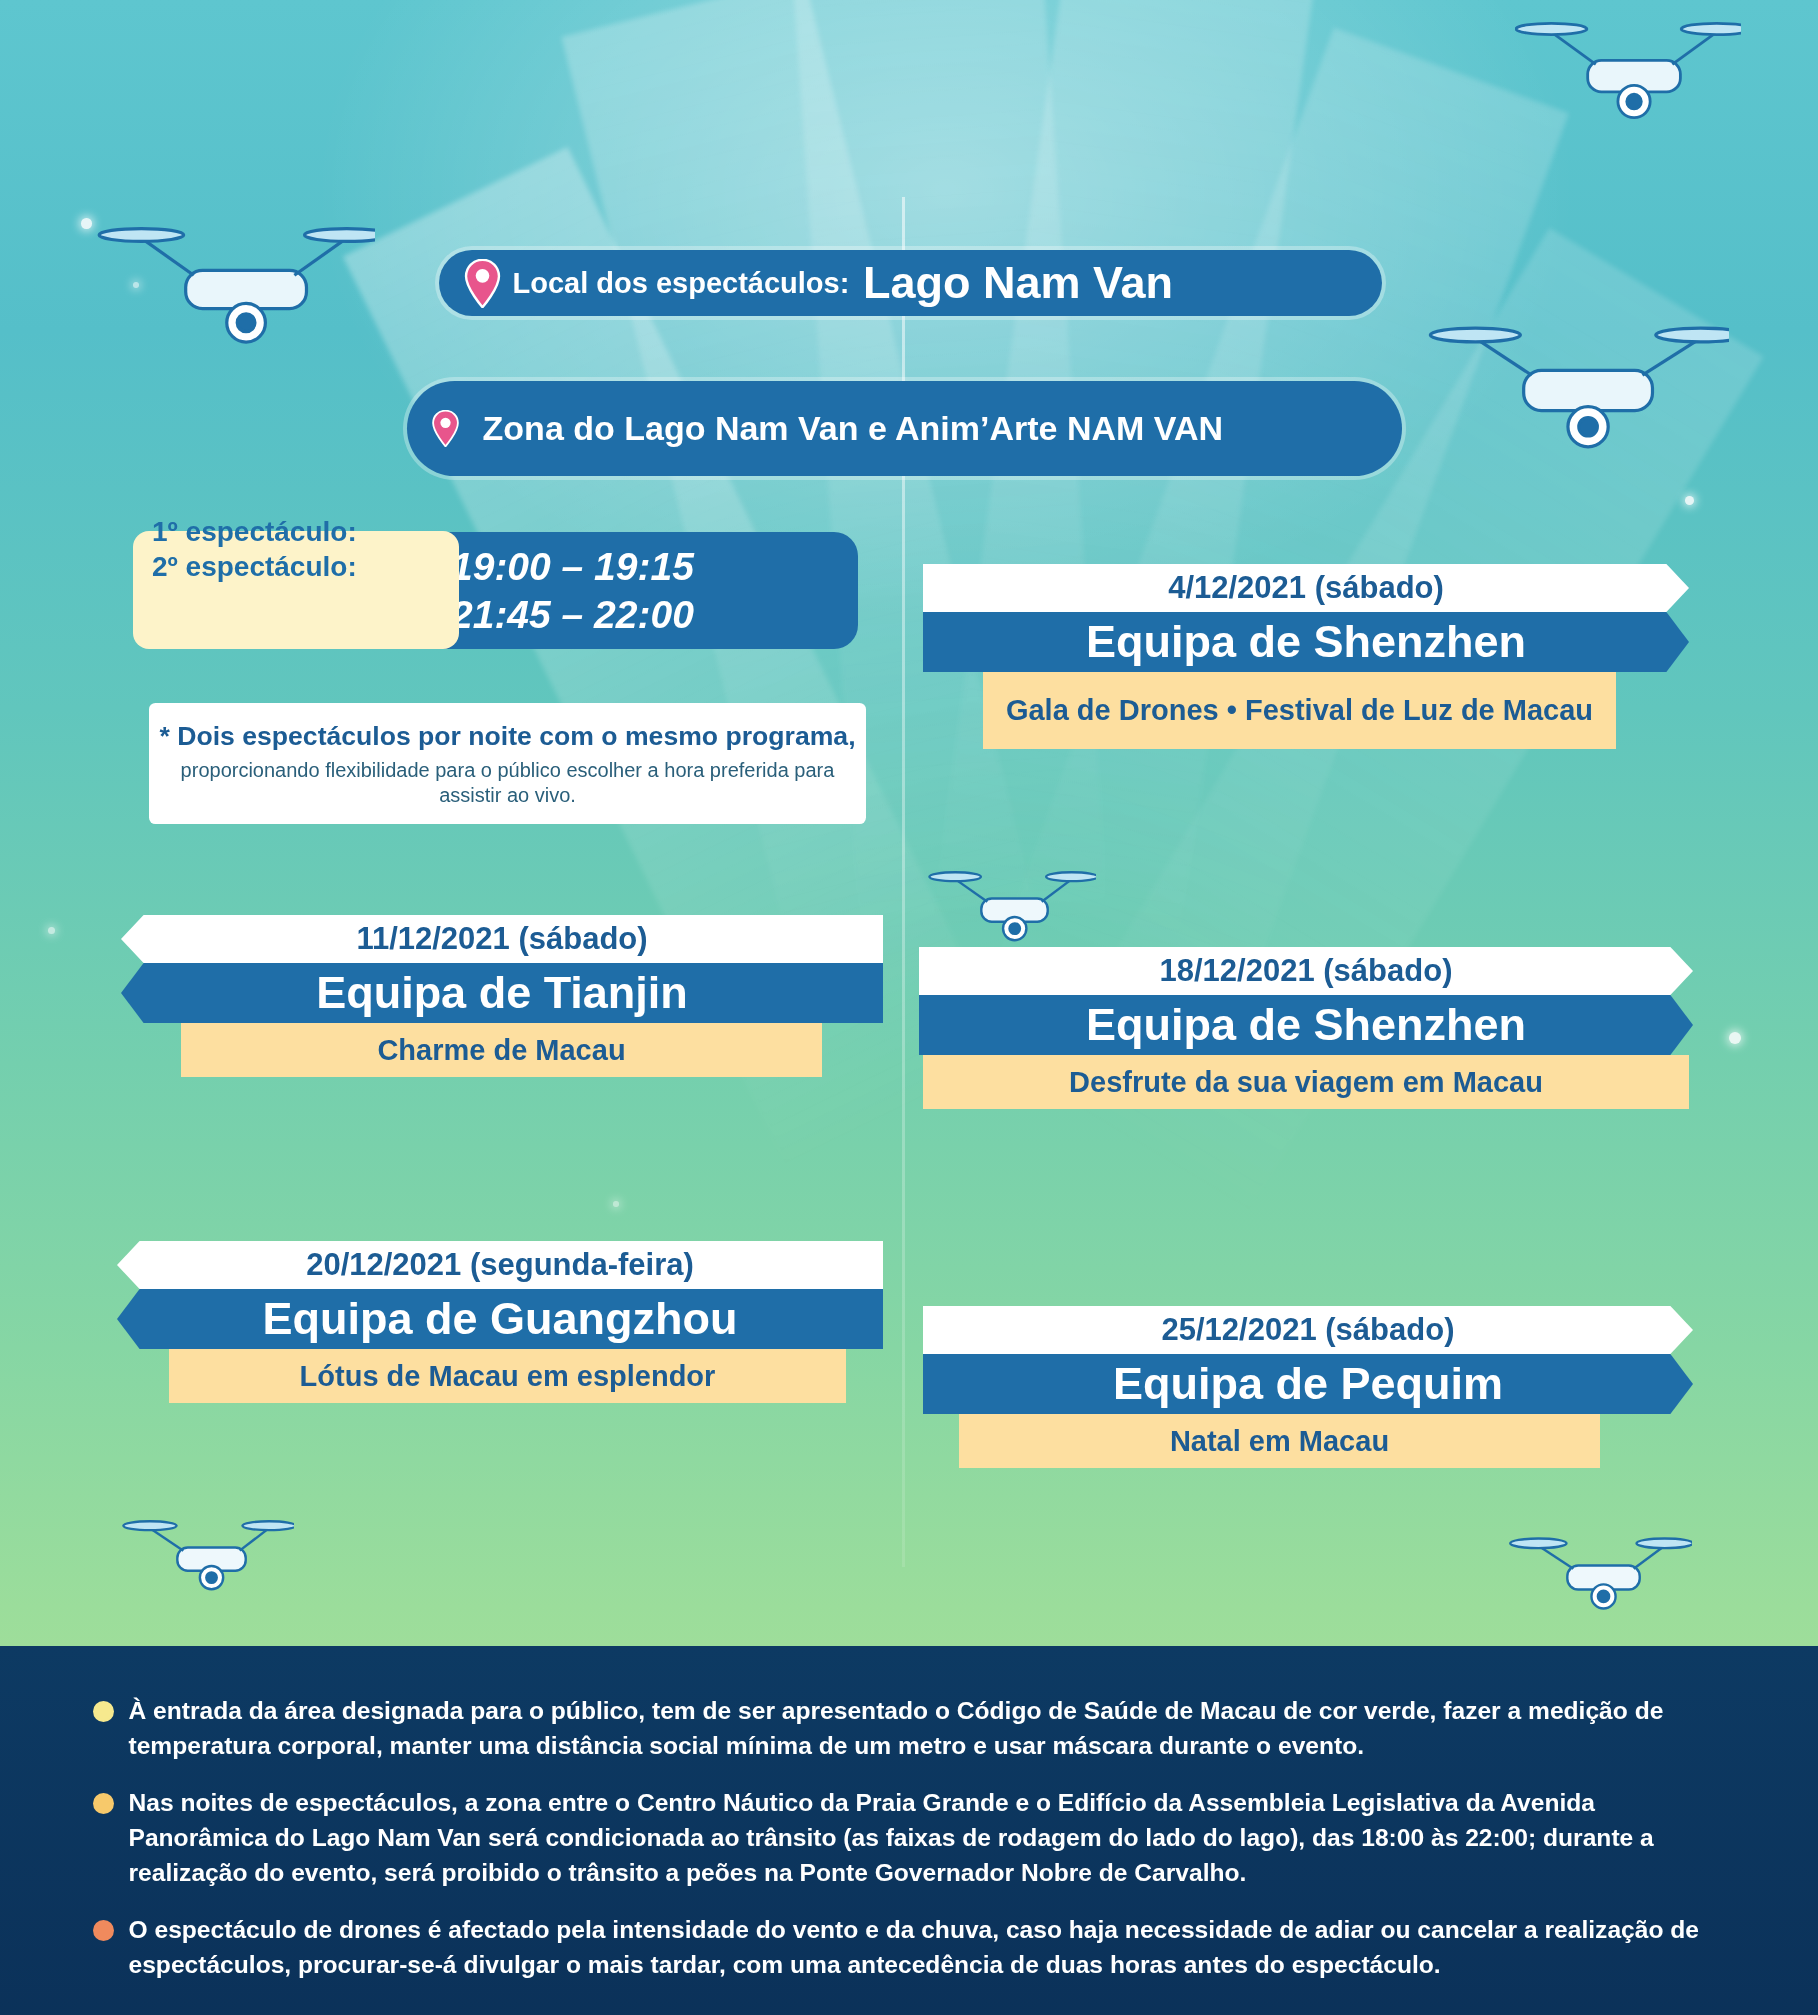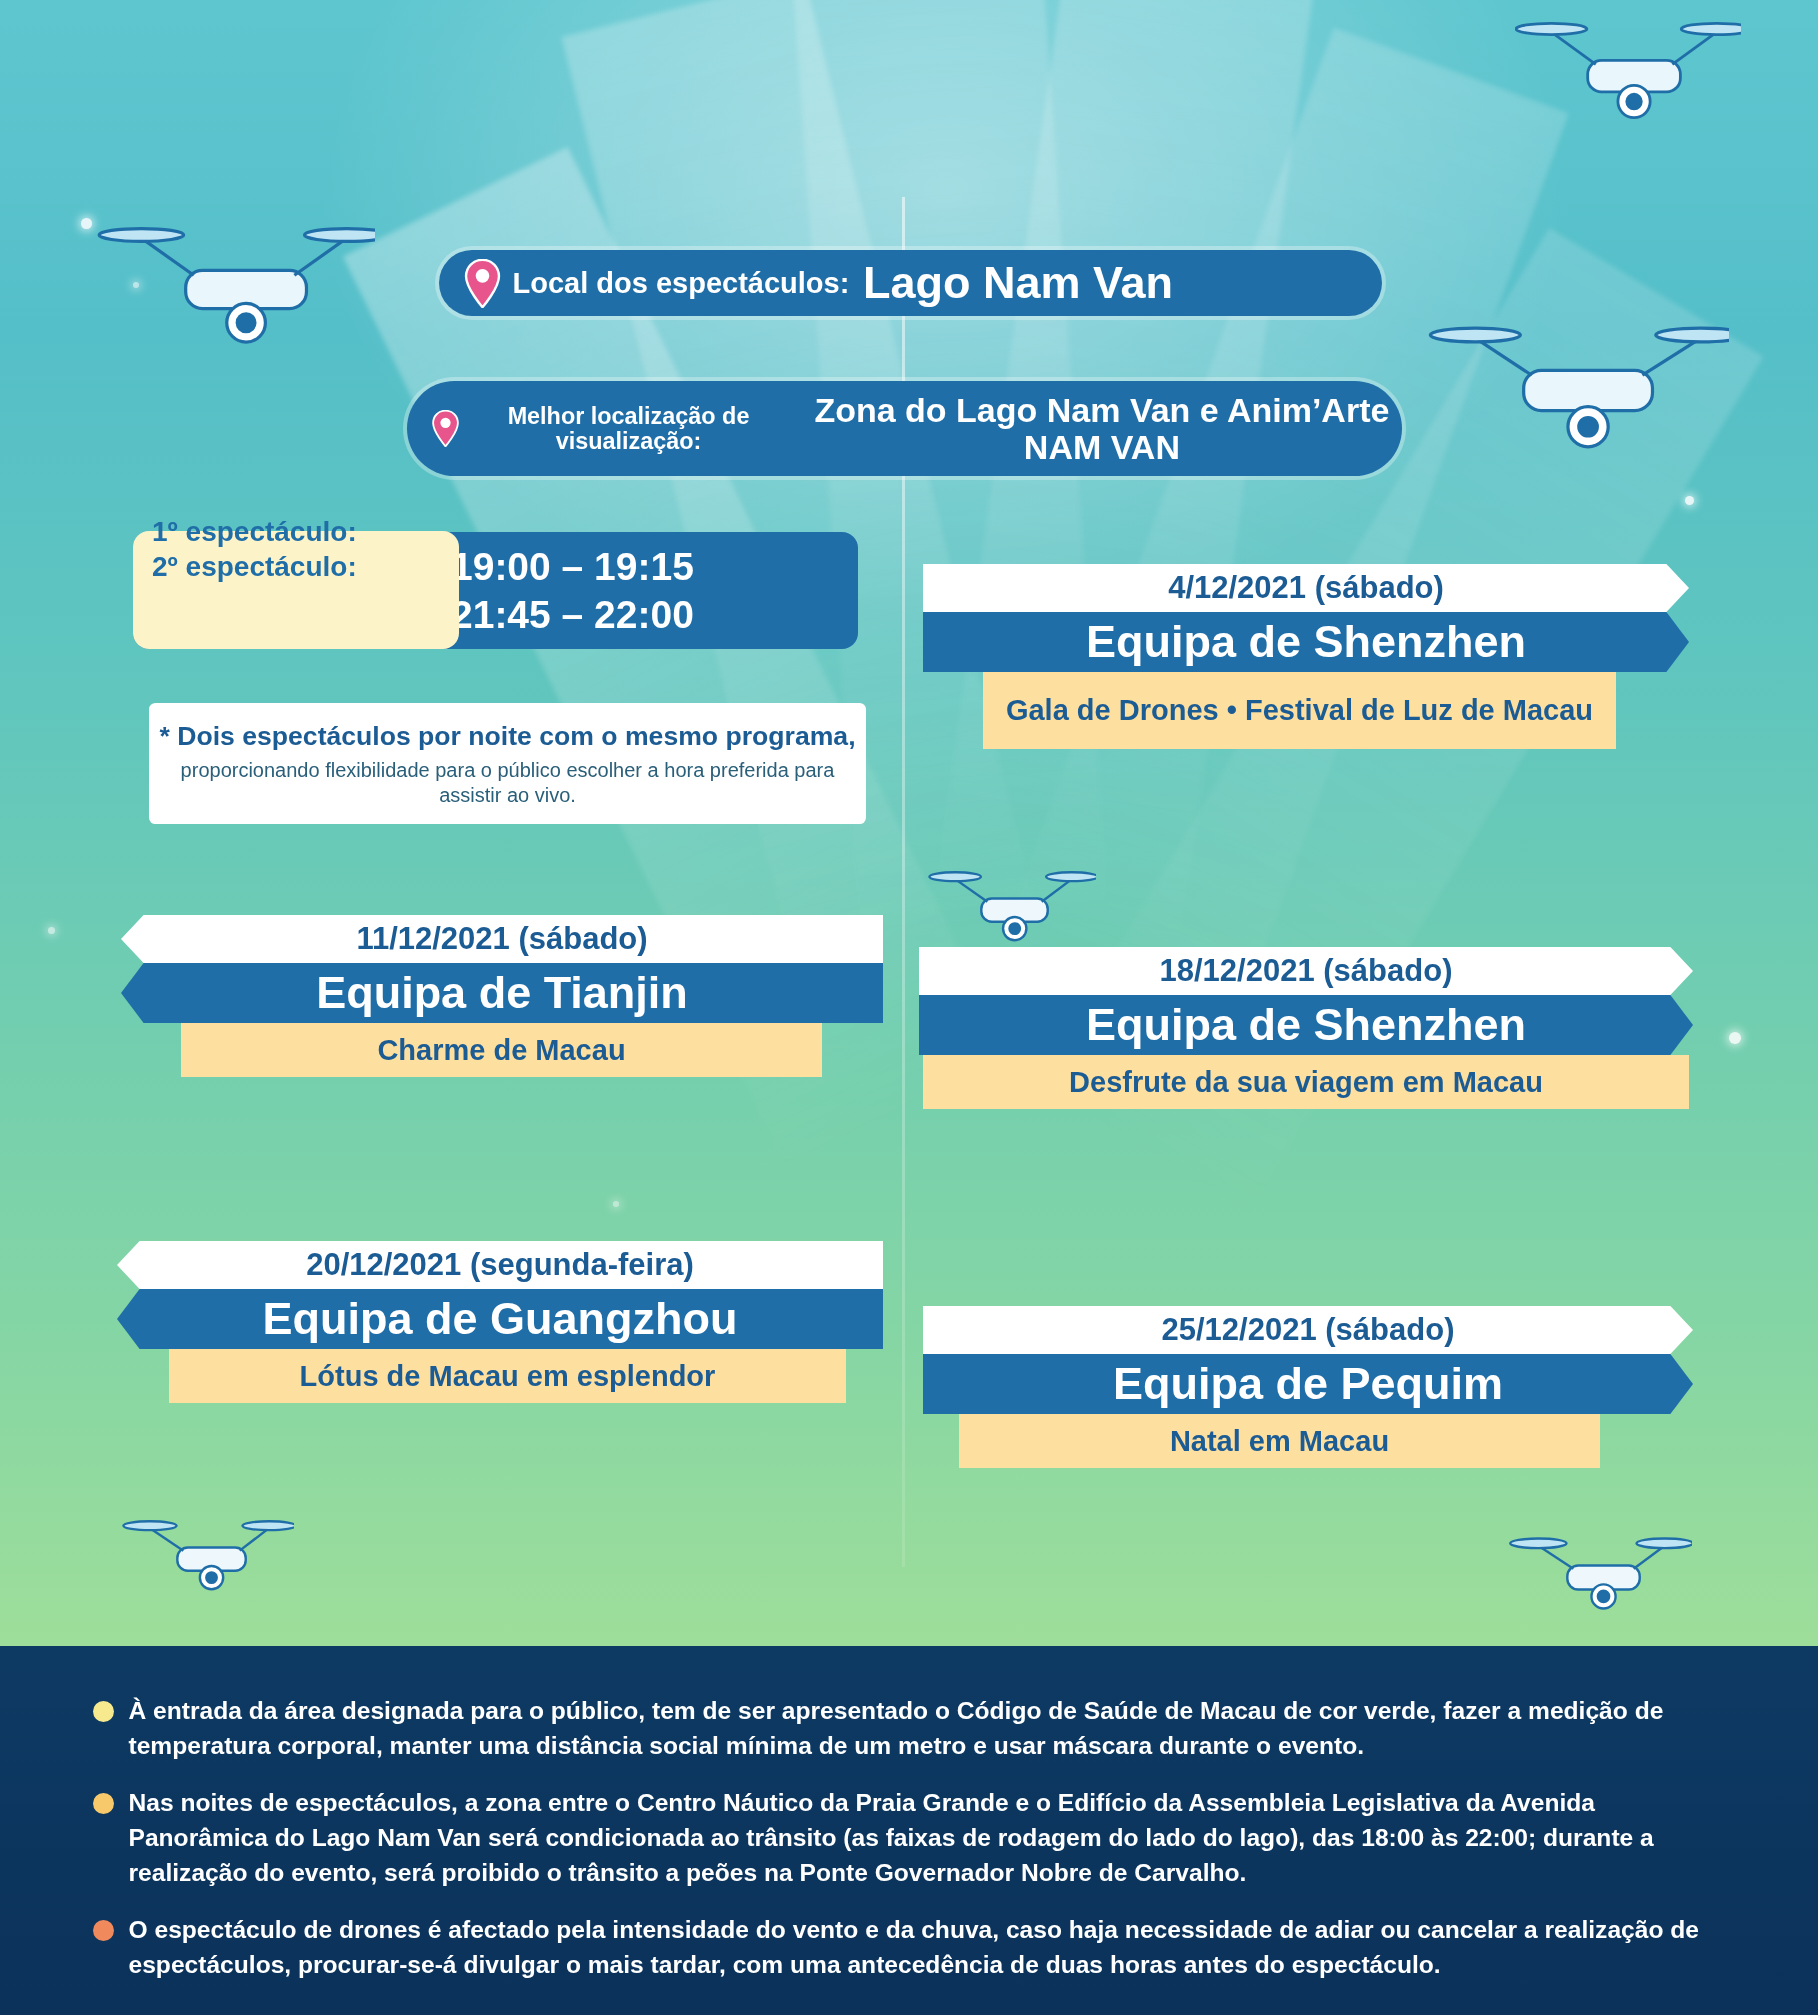--- a/index.html
+++ b/index.html
@@ -70,21 +70,21 @@
   }
   .pill.p1 .pill-label { font-size:29px; }
   .pill.p2 .pill-label { font-size:23.4px; }
   .pill-value { color:#ffffff; font-weight:700; line-height:1.06; margin-left:13.7px; }
   .pill.p1 .pill-value { font-size:45px; }
   .pill.p2 .pill-value { font-size:34px; text-align:center; }
 
   
   .times {
     position:absolute; left:133px; top:532px; width:725px; height:117px;
-    background:#1f6ea8; border-radius:16px; display:flex; align-items:center;
+    background:#1f6ea8; border-radius:24px; display:flex; align-items:center;font-style:italic;
   }
   .times .lbls { width:318px; padding-left:24px; }
   .times .vals { color:#ffffff; font-size:39px; font-weight:700; line-height:1.22; }
   .times-badge {
     position:absolute; left:133px; top:531px; width:326px; height:118px;
     background:#fdf3c9; border-radius:16px;
   }
   .times-badge-txt {
     position:absolute; left:152px; top:514px; width:306px;
     color:#1f6ea8; font-size:28px; font-weight:700; line-height:1.25;
@@ -241,21 +241,20 @@
     <div class="pill-value">Lago Nam Van</div>
   </div>
 
   <div class="pill p2">
     <div class="pin small">
       <svg viewBox="0 0 96 122">
           <path d="M48 2C25 2 7 20 7 43c0 30 41 77 41 77s41-47 41-77C89 20 71 2 48 2z" fill="#e8558c" stroke="#ffffff" stroke-width="6"></path>
           <circle cx="48" cy="42" r="17" fill="#ffffff"></circle>
         </svg>
     </div>
-    <div class="pill-label">Melhor localização de visualização:</div>
     <div class="pill-value">Zona do Lago Nam Van e Anim’Arte NAM VAN</div>
   </div>
 
   <div class="times">
     <div class="lbls"></div>
     <div class="vals">
       <div>19:00 – 19:15</div>
       <div>21:45 – 22:00</div>
     </div>
   </div>

